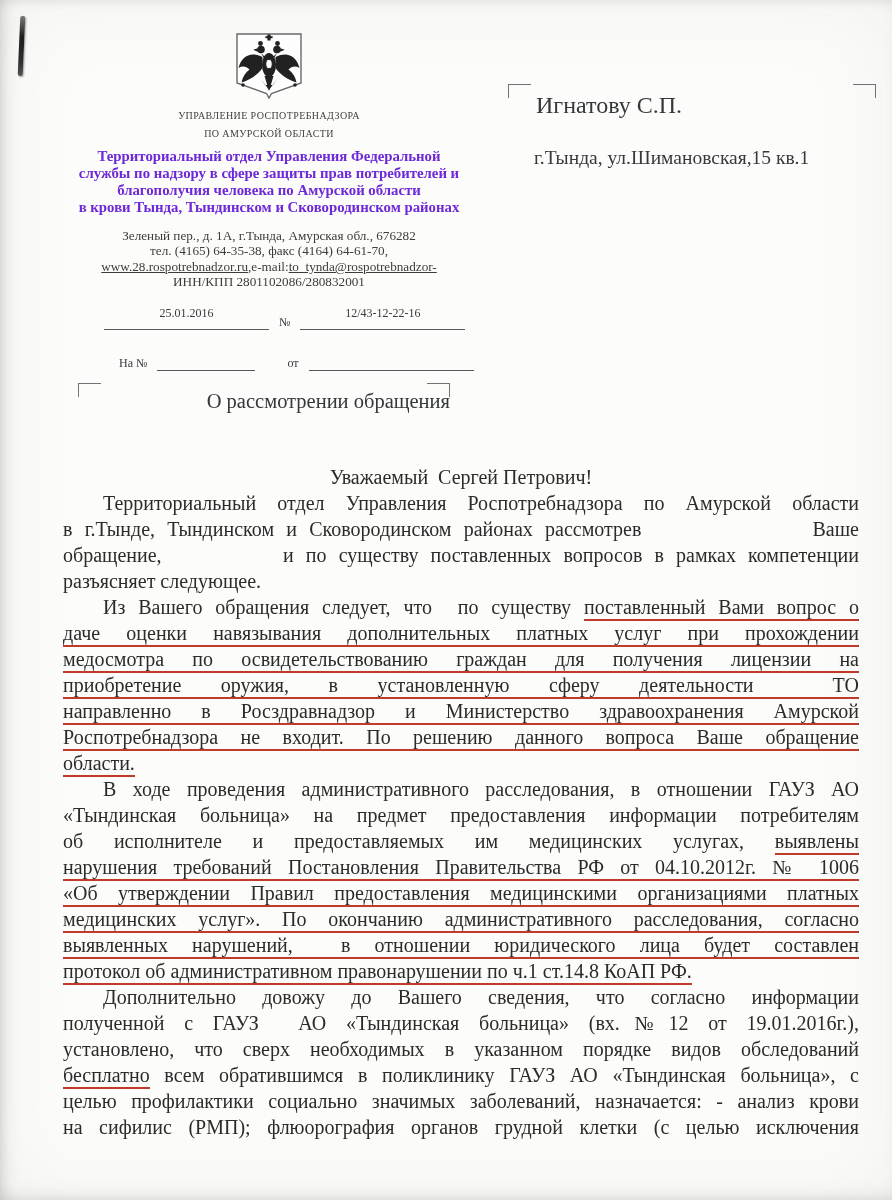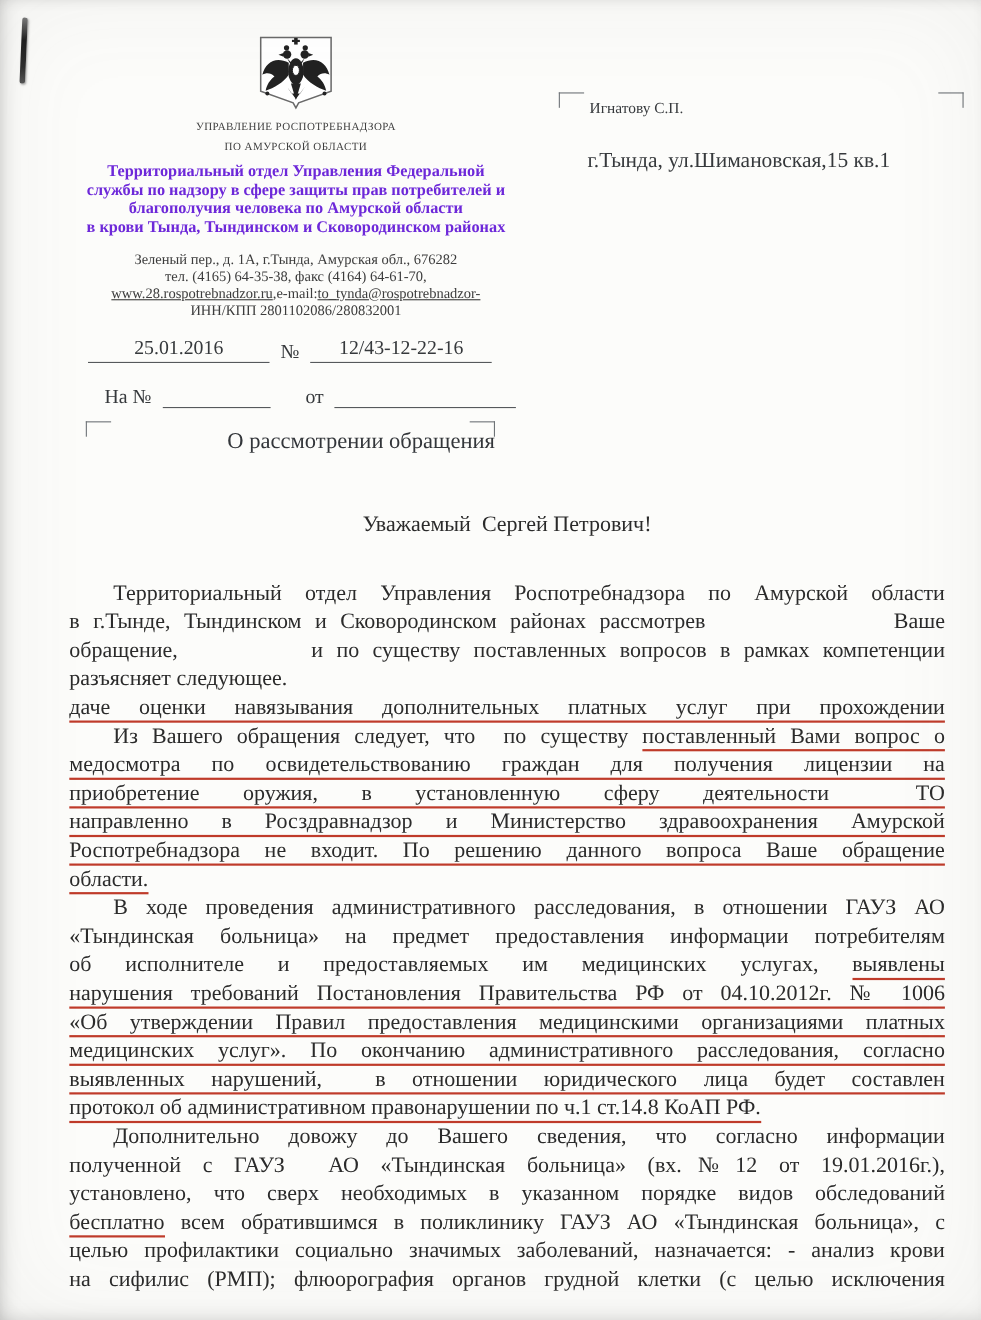--- a/index.html
+++ b/index.html
@@ -35,24 +35,24 @@
   .org-bold{margin-top:6px;font-weight:bold;font-size:14.8px;line-height:17px;color:#6d28d9;}
   .contact{margin-top:12px;font-size:13.2px;line-height:15.4px;color:#3c3c3c;}
   .k{text-decoration:underline;}
   
   .recipient{position:absolute;left:508px;top:84px;width:368px;color:#36393c;}
   .recipient .c-tl,.recipient .c-tr,.subject .c-tl,.subject .c-tr{
     position:absolute;top:0;width:22px;height:13px;border-top:1.6px solid #6e7377;
   }
   .recipient .c-tl{left:0;border-left:1.6px solid #6e7377;}
   .recipient .c-tr{right:0;border-right:1.6px solid #6e7377;}
-  .recipient-name{margin:8px 0 0 28px;font-size:14px;}
+  .recipient-name{margin:8px 0 0 28px;font-size:24px;}
   .recipient-addr{margin:28px 0 0 26px;font-size:19.5px;}
   
-  .ref-row{position:absolute;display:flex;align-items:flex-end;font-size:18px;color:#36393c;}
+  .ref-row{position:absolute;display:flex;align-items:flex-end;font-size:12px;color:#36393c;margin-left:24px;}
   .ref-row1{left:80px;top:306px;}
   .ref-row2{left:95px;top:347px;}
   .fill{
     display:inline-block;border-bottom:1.5px solid #56595c;
     text-align:center;min-height:24px;padding-bottom:1px;box-sizing:border-box;
   }
   .f-date,.f-num,.f-from{width:165px;}
   .f-reply{width:98px;}
   .ref-lbl{margin:0 10px;}
   .ref-lbl.first{margin-left:0;}
@@ -60,21 +60,21 @@
   
   .subject{position:absolute;left:78px;top:383px;width:372px;height:40px;color:#33363a;}
   .subject .c-tl{left:0;border-left:1.6px solid #6e7377;}
   .subject .c-tr{right:0;border-right:1.6px solid #6e7377;}
   .subject-text{padding:7px 0 0 24px;font-size:20.5px;text-align:right;}
   
   .body{
     position:absolute;left:63px;top:464px;width:796px;
     font-size:20px;line-height:26px;color:#2b2b2b;
   }
-  .salutation{text-align:center;margin-bottom:36px;}
+  .salutation{text-align:center;}
   .ln{text-align:justify;text-align-last:justify;}
   .ln.first{text-indent:40px;}
   .ln.endl{text-align-last:left;}
   .u{border-bottom:2.4px solid #bf3b2a;padding-bottom:1px;}
 </style>
 </head>
 <body>
 
 <div class="page">
 
@@ -151,22 +151,22 @@
   <div class="body">
     <div class="salutation">Уважаемый&nbsp; Сергей Петрович!</div>
     <div id="paras">
         <div class="para">
           <div class="tl-line ln first"><span>Территориальный отдел Управления Роспотребнадзора по Амурской области</span></div>
           <div class="tl-line ln"><span>в г.Тынде, Тындинском и Сковородинском районах  рассмотрев&nbsp;&nbsp;&nbsp;&nbsp;&nbsp;&nbsp;&nbsp;&nbsp;&nbsp;&nbsp;&nbsp;&nbsp;&nbsp;&nbsp;Ваше</span></div>
           <div class="tl-line ln"><span>обращение,&nbsp;&nbsp;&nbsp;&nbsp;&nbsp;&nbsp;&nbsp;&nbsp;&nbsp;&nbsp;и по существу поставленных вопросов в рамках компетенции</span></div>
           <div class="tl-line ln endl"><span>разъясняет следующее.</span></div>
         </div>
         <div class="para">
+          <div class="tl-line ln first"><span>Из Вашего обращения следует, что&nbsp; по существу </span><span class="u">поставленный Вами вопрос о</span></div>
           <div class="tl-line ln"><span class="u">даче оценки навязывания дополнительных платных услуг при прохождении</span></div>
-          <div class="tl-line ln first"><span>Из Вашего обращения следует, что&nbsp; по существу </span><span class="u">поставленный Вами вопрос о</span></div>
           <div class="tl-line ln"><span class="u">медосмотра по освидетельствованию граждан для получения лицензии на</span></div>
           <div class="tl-line ln"><span class="u">приобретение оружия, в установленную сферу деятельности&nbsp; ТО</span></div>
           <div class="tl-line ln"><span class="u">направленно в Росздравнадзор и Министерство здравоохранения Амурской</span></div>
           <div class="tl-line ln"><span class="u">Роспотребнадзора не входит. По решению данного вопроса Ваше обращение</span></div>
           <div class="tl-line ln endl"><span class="u">области.</span></div>
         </div>
         <div class="para">
           <div class="tl-line ln first"><span>В ходе проведения административного расследования, в отношении ГАУЗ АО</span></div>
           <div class="tl-line ln"><span>«Тындинская больница» на предмет предоставления информации потребителям</span></div>
           <div class="tl-line ln"><span>об исполнителе и предоставляемых им медицинских услугах, </span><span class="u">выявлены</span></div>

